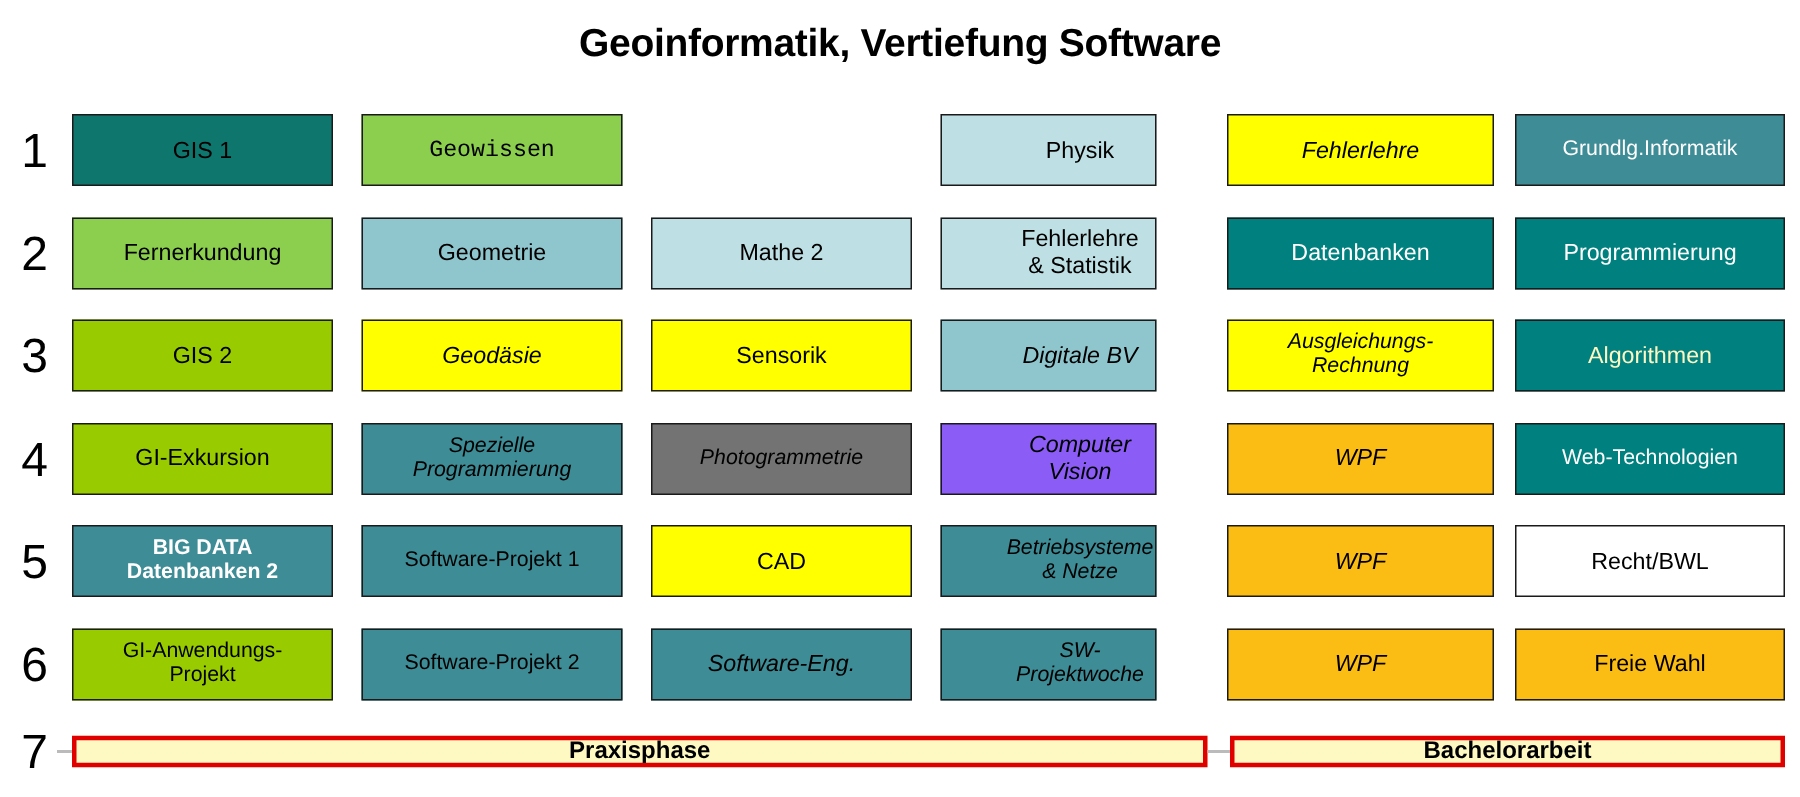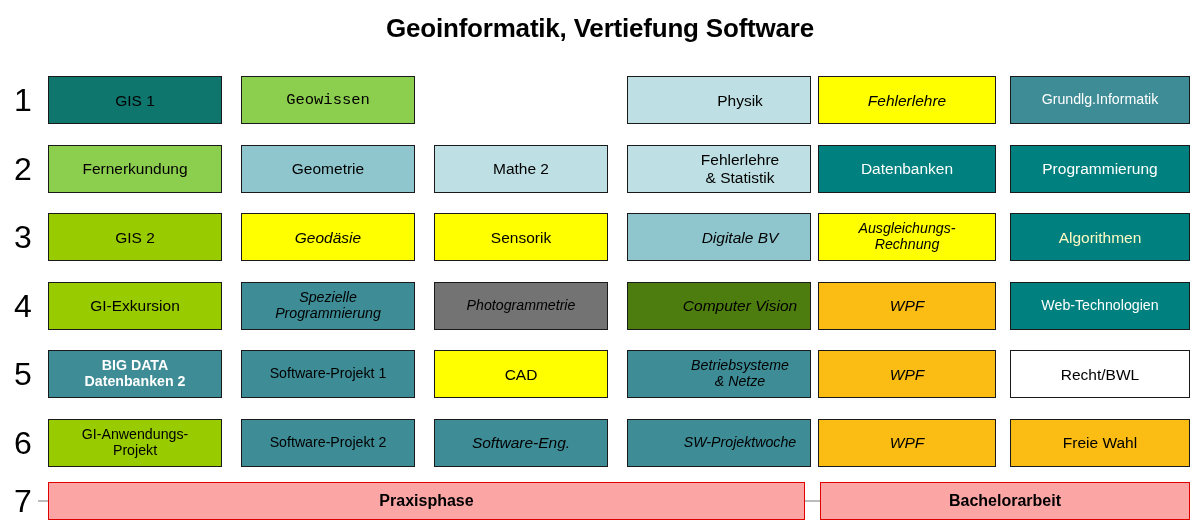--- a/index.html
+++ b/index.html
@@ -59,34 +59,34 @@
     white-space:pre-line;
   }
   .cell.italic{font-style:italic;}
   .cell.bold{font-weight:bold;}
   .cell.small{font-size:14.2px;}
 
   
   .c1{left:48px;width:174px;}
   .c2{left:241px;width:174px;}
   .c3{left:434px;width:174px;}
-  .c4{left:627px;width:184px;padding-left:45px;}
+  .c4{left:627px;width:144px;padding-left:45px;}
   .c5{left:818px;width:178px;}
   .c6{left:1010px;width:180px;}
 
   
   .row7{height:48px;}
   .phase{
     position:absolute;
     top:50%;
     transform:translateY(-50%);
-    height:38px;
+    height:21px;
     box-sizing:border-box;
-    border:1px solid #4d7c0f;
-    background:#fca5a5;
+    border:3px solid #4d7c0f;
+    background:#fef9c3;
     display:flex;
     align-items:center;
     justify-content:center;
     font-size:16px;
     font-weight:bold;
     color:#000000;
   }
   .p-left{left:48px;width:757px;}
   .p-right{left:820px;width:370px;}
   .dash{
@@ -143,21 +143,21 @@
     </div>
   </div>
 
   <div class="row">
     <div class="row-num">4</div>
     <div class="cells">
       <div class="cell c1" style="background: rgb(153, 204, 0); color: rgb(0, 0, 0);">GI-Exkursion</div>
       <div class="cell c2 italic small" style="background: rgb(62, 140, 150); color: rgb(0, 0, 0);">Spezielle
 Programmierung</div>
       <div class="cell c3 italic small" style="background: #737373; color: rgb(0, 0, 0);">Photogrammetrie</div>
-      <div class="cell c4 italic" style="background: #4d7c0f; color: rgb(0, 0, 0);">Computer Vision</div>
+      <div class="cell c4 italic" style="background: #8b5cf6; color: rgb(0, 0, 0);">Computer Vision</div>
       <div class="cell c5 italic" style="background: rgb(251, 188, 20); color: rgb(0, 0, 0);">WPF</div>
       <div class="cell c6 small" style="background: rgb(0, 128, 126); color: rgb(255, 255, 255);">Web-Technologien</div>
     </div>
   </div>
 
   <div class="row">
     <div class="row-num">5</div>
     <div class="cells">
       <div class="cell c1 bold small" style="background: rgb(62, 140, 150); color: rgb(255, 255, 255);">BIG DATA
 Datenbanken 2</div>

